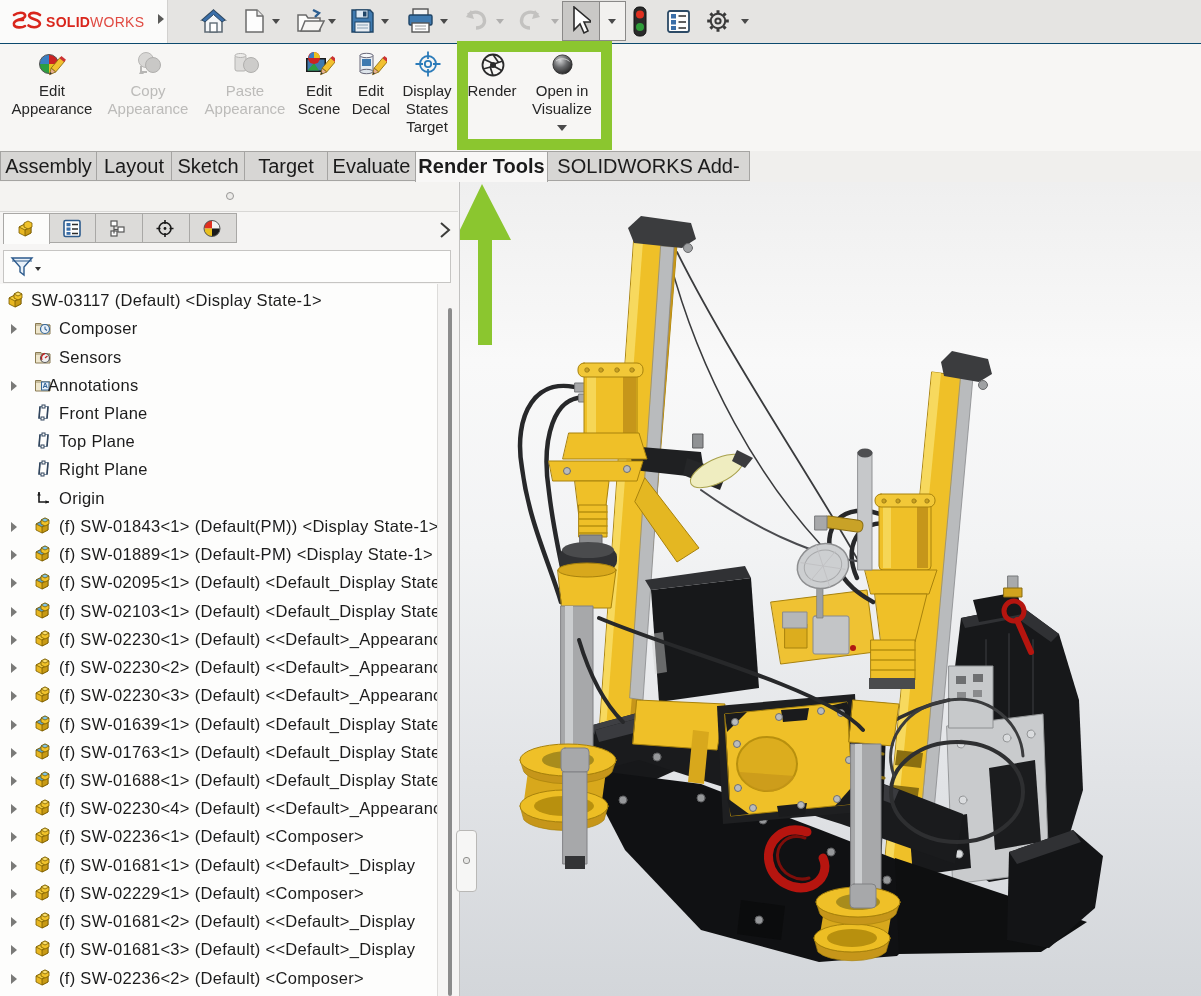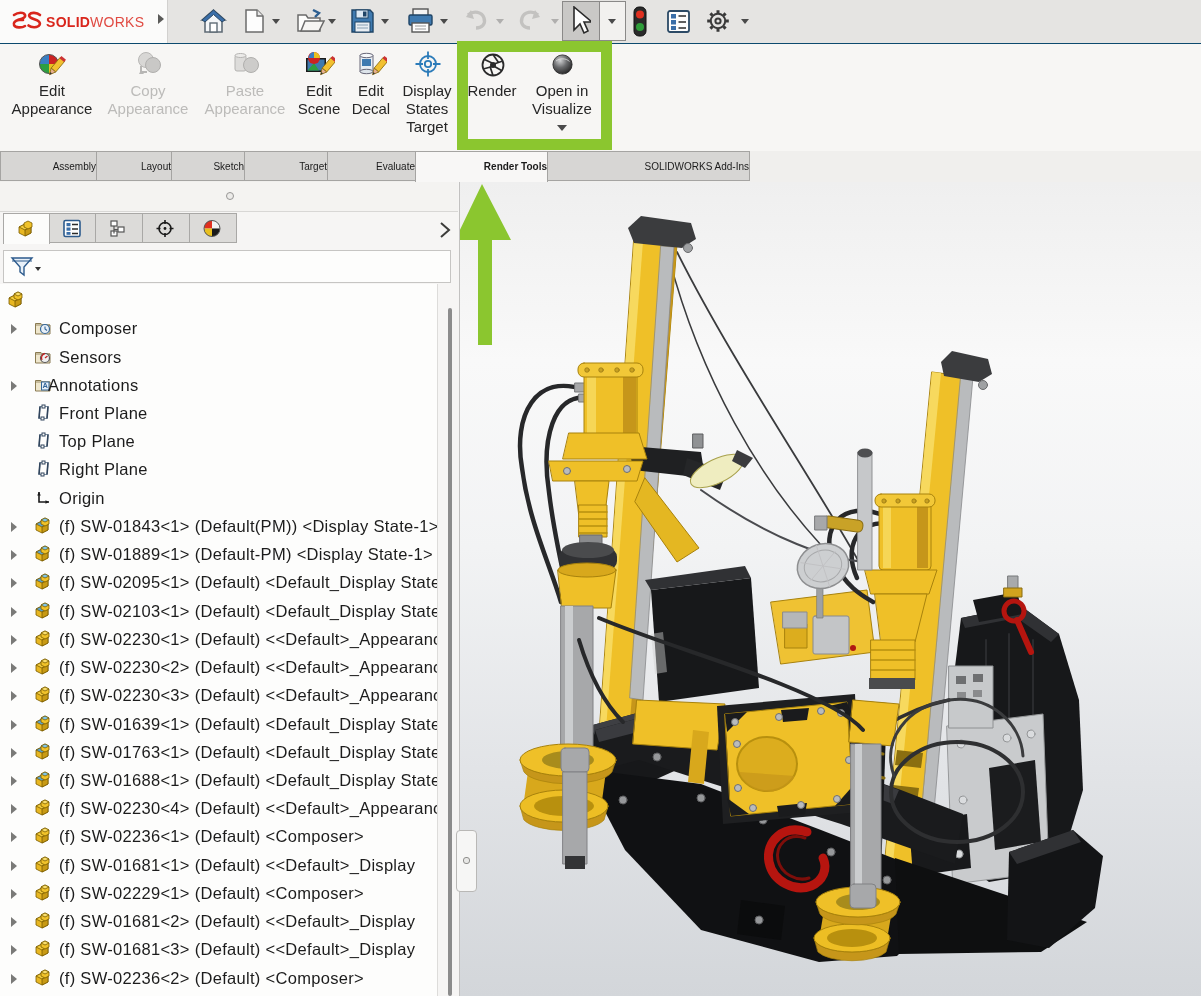--- a/index.html
+++ b/index.html
@@ -11,21 +11,21 @@
 .caret{position:absolute;width:0;height:0;border-left:4px solid transparent;border-right:4px solid transparent;border-top:5px solid #4a4a4a;}
 .caretg{border-top-color:#b0afae;}
 
 #ribbon{position:absolute;left:0;top:44px;width:1201px;height:107px;background:#f7f6f4;}
 .ritem{position:absolute;top:0;height:107px;text-align:center;font-size:15px;color:#262626;line-height:18px;}
 .ritem .lbl{position:absolute;top:38px;width:100%;}
 .ritem.dis{color:#bcbbb9;}
 #greenbox{position:absolute;left:457px;top:41px;width:155px;height:109px;border:11px solid #8bc62f;box-sizing:border-box;z-index:30;pointer-events:none;}
 
 #tabrow{position:absolute;left:0;top:151px;width:1201px;height:31px;background:#f0efed;}
-.tab{position:absolute;top:0;height:30px;background:#d7d6d4;border:1px solid #a5a4a2;box-sizing:border-box;font-size:10px;color:#1b1b1b;text-align:right;line-height:29px;}
+.tab{position:absolute;top:0;height:30px;background:#d7d6d4;border:1px solid #a5a4a2;box-sizing:border-box;font-size:20px;color:#1b1b1b;text-align:center;line-height:29px;}
 .tab.active{background:#f8f7f6;border-top:1px solid #a5a4a2;border-bottom:none;font-weight:bold;height:31px;}
 
 #panel{position:absolute;left:0;top:182px;width:459px;height:814px;background:#f6f5f4;}
 #ptop{position:absolute;left:0;top:0;width:458px;height:29px;background:#f4f3f1;border-bottom:1px solid #d8d7d5;}
 .ptab{position:absolute;top:31px;height:30px;background:#dcdbd9;border:1px solid #a9a8a6;box-sizing:border-box;}
 .ptab.active{background:#fcfcfb;border-bottom:none;height:31px;}
 #filterrow{position:absolute;left:3px;top:68px;width:448px;height:33px;background:#fdfdfc;border:1px solid #c6c5c3;box-sizing:border-box;}
 #tree{position:absolute;left:0;top:102px;width:437px;height:712px;background:#fdfdfc;overflow:hidden;}
 .trow{position:absolute;left:0;width:437px;height:28px;font-size:16.5px;letter-spacing:0.3px;color:#1c1c1c;white-space:nowrap;}
 .trow .txt{position:absolute;top:4px;}
@@ -328,20 +328,21 @@
 </div>
     <div id="tree">
 <div class="trow" style="top:3.0px">
           <div class="abs" style="left:6px;top:3px"><svg width="21" height="19" viewBox="0 0 21 19">
 <polygon points="3,8 9,5 15,8 15,14 9,17 3,14" fill="#e8b722" stroke="#7a5c00" stroke-width="0.8"></polygon>
 <polygon points="3,8 9,5 15,8 9,11" fill="#f5ce3e" stroke="#7a5c00" stroke-width="0.8"></polygon>
 <polygon points="9,11 15,8 15,14 9,17" fill="#c89a14" stroke="#7a5c00" stroke-width="0.8"></polygon>
 <polygon points="8,4 12,2 16,4 16,8 12,10 8,8" fill="#f0c22a" stroke="#7a5c00" stroke-width="0.8"></polygon>
 <polygon points="8,4 12,2 16,4 12,6" fill="#fadf6e" stroke="#7a5c00" stroke-width="0.8"></polygon>
 </svg></div>
+          <div class="txt" style="left:31px">SW-03117 (Default) &lt;Display State-1&gt;</div>
         </div>
 <div class="trow" style="top:31.2px">
           <div class="tarr" style="left:11px;top:9px"></div>
           <div class="abs" style="left:33px;top:3px"><svg width="21" height="19" viewBox="0 0 21 19">
 <path d="M2.5 5.5 L8 5.5 L9.5 7 L17 7 L17 16 L2.5 16 Z" fill="#efe7cd" stroke="#8a7b52" stroke-width="1"></path>
 <path d="M2.5 7 H17" stroke="#8a7b52" stroke-width="0.8"></path>
 <circle cx="12" cy="11" r="4.5" fill="#e8f0f8" stroke="#336699" stroke-width="1.2"></circle>
               <path d="M12 8.5 V11 L14 12.5" stroke="#336699" stroke-width="1.1" fill="none"></path>
             </svg></div>
           <div class="txt" style="left:59px">Composer</div>

